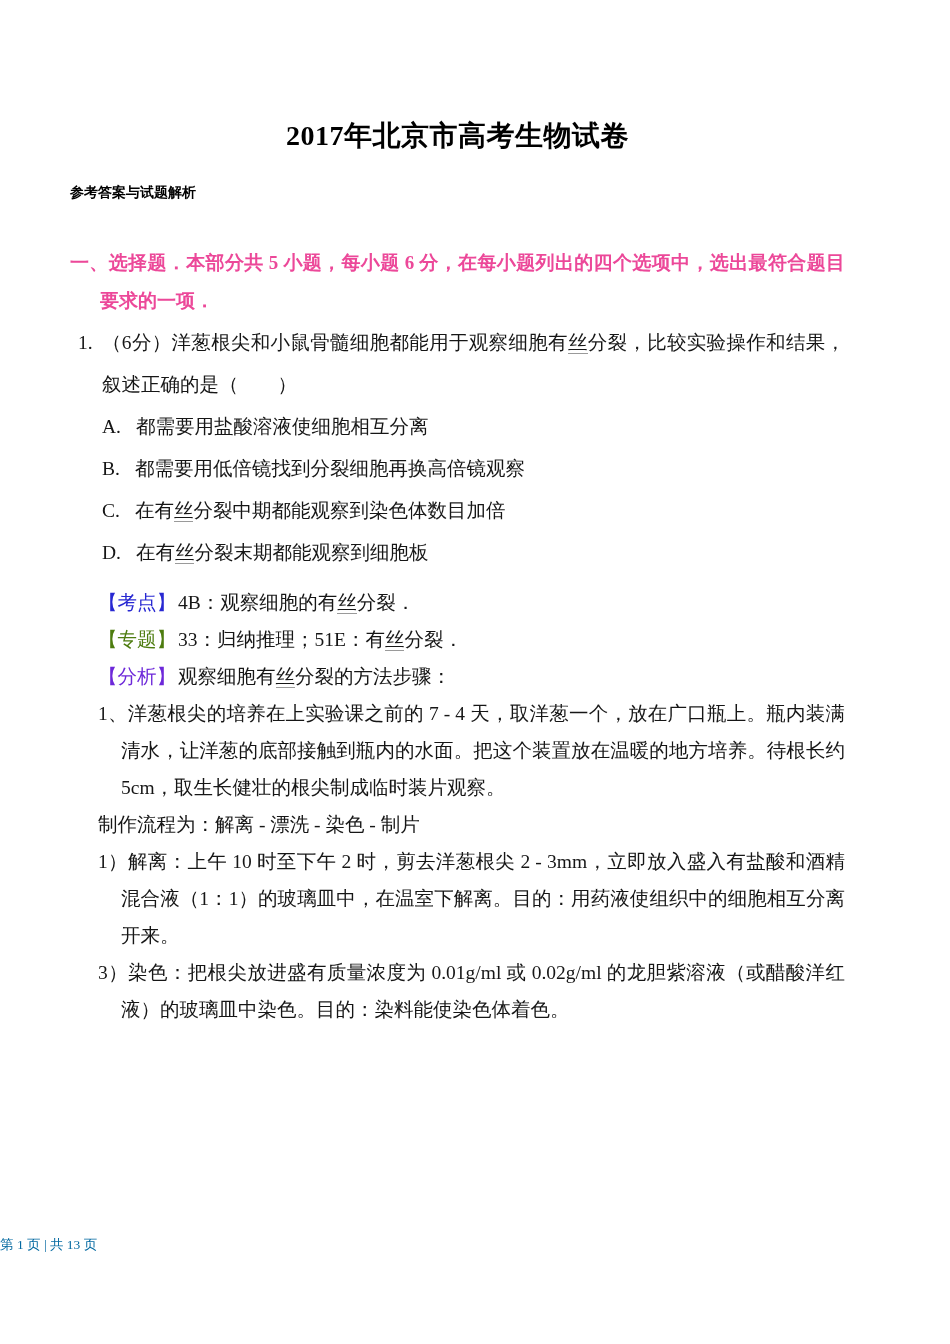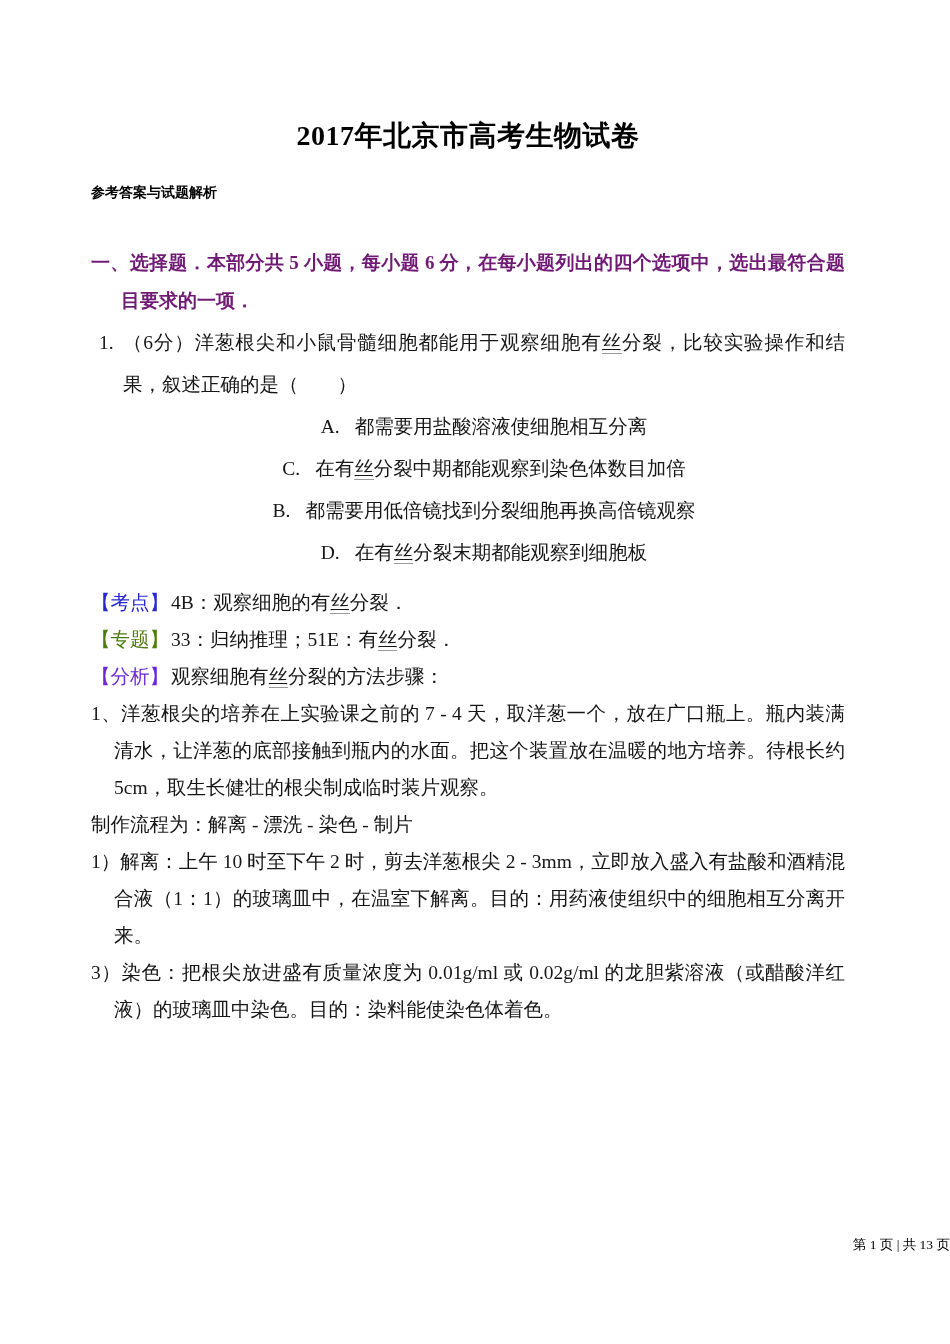--- a/index.html
+++ b/index.html
@@ -3,21 +3,21 @@
 <meta charset="utf-8">
 <style>
   html, body { margin: 0; padding: 0; background: #ffffff; }
   .page {
     position: relative;
     width: 950px;
     height: 1308px;
     margin: 0 auto;
     background: #ffffff;
     box-sizing: border-box;
-    padding: 118px 105px 0 91px;
+    padding: 118px 105px 0 70px;
     font-family: "Liberation Serif", "DejaVu Serif", serif;
     color: #161616;
     overflow: hidden;
   }
   .title {
     text-align: center;
     font-size: 28px;
     font-weight: bold;
     line-height: 36px;
     color: #000000;
@@ -29,58 +29,59 @@
     font-weight: bold;
     line-height: 18px;
     margin-top: 30px;
     color: #000000;
   }
   .heading {
     margin-top: 42px;
     font-weight: bold;
     font-size: 19px;
     line-height: 38px;
-    color: #701a75;
+    color: #ec4899;
     text-align: justify;
     padding-left: 30px;
     text-indent: -30px;
   }
   .question {
     margin-top: 2px;
     font-size: 19.5px;
     line-height: 42px;
   }
   .stem-row {
     position: relative;
     margin-left: 32px;
     text-align: justify;
   }
   .qnum { position: absolute; left: -24px; top: 0; }
-  .options { margin-left: 32px; text-align: center; }
+  .options { margin-left: 32px; }
   .option { white-space: nowrap; }
   .opt-label { margin-right: 15px; }
   .analysis {
     margin-top: 10px;
     font-size: 19.5px;
     line-height: 37px;
+    margin-left: 28px;
   }
   .tag-row { text-align: left; }
   .bracket { color: #2828d2; }
   .tag-text { margin-left: 2px; }
   .para { text-align: justify; }
   .para.hang { padding-left: 23px; text-indent: -23px; }
   .u-mark { border-bottom: 1.5px solid #9a9a9a; }
   .footer {
     position: absolute;
     left: 0;
     top: 1236px;
     width: 100%;
-    text-align: right;
+    text-align: left;
     font-size: 13.5px;
-    color: #000000;
+    color: #0369a1;
     font-family: "Liberation Serif", "DejaVu Serif", serif;
   }
 </style>
 </head>
 <body>
 
 <div class="page">
 
   <div class="title">2017年北京市高考生物试卷</div>
 
@@ -92,25 +93,25 @@
     <div class="stem-row">
       <span class="qnum">1.</span><span class="stem">（6分）洋葱根尖和小鼠骨髓细胞都能用于观察细胞有<span class="u-mark" style="border-bottom-color: rgb(154, 154, 154);">丝</span>分裂，比较实验操作和结果，叙述正确的是（　　）</span>
     </div>
     <div class="options">
 
         <div class="option">
           <span class="opt-label">A.</span><span class="opt-text">都需要用盐酸溶液使细胞相互分离</span>
         </div>
 
         <div class="option">
-          <span class="opt-label">C.</span><span class="opt-text">在有<span class="u-mark" style="border-bottom-color: rgb(154, 154, 154);">丝</span>分裂中期都能观察到染色体数目加倍</span>
+          <span class="opt-label">B.</span><span class="opt-text">都需要用低倍镜找到分裂细胞再换高倍镜观察</span>
         </div>
 
         <div class="option">
-          <span class="opt-label">B.</span><span class="opt-text">都需要用低倍镜找到分裂细胞再换高倍镜观察</span>
+          <span class="opt-label">C.</span><span class="opt-text">在有<span class="u-mark" style="border-bottom-color: rgb(154, 154, 154);">丝</span>分裂中期都能观察到染色体数目加倍</span>
         </div>
 
         <div class="option">
           <span class="opt-label">D.</span><span class="opt-text">在有<span class="u-mark" style="border-bottom-color: rgb(154, 154, 154);">丝</span>分裂末期都能观察到细胞板</span>
         </div>
       </div>
   </div>
 
   <div class="analysis">
     <div>

